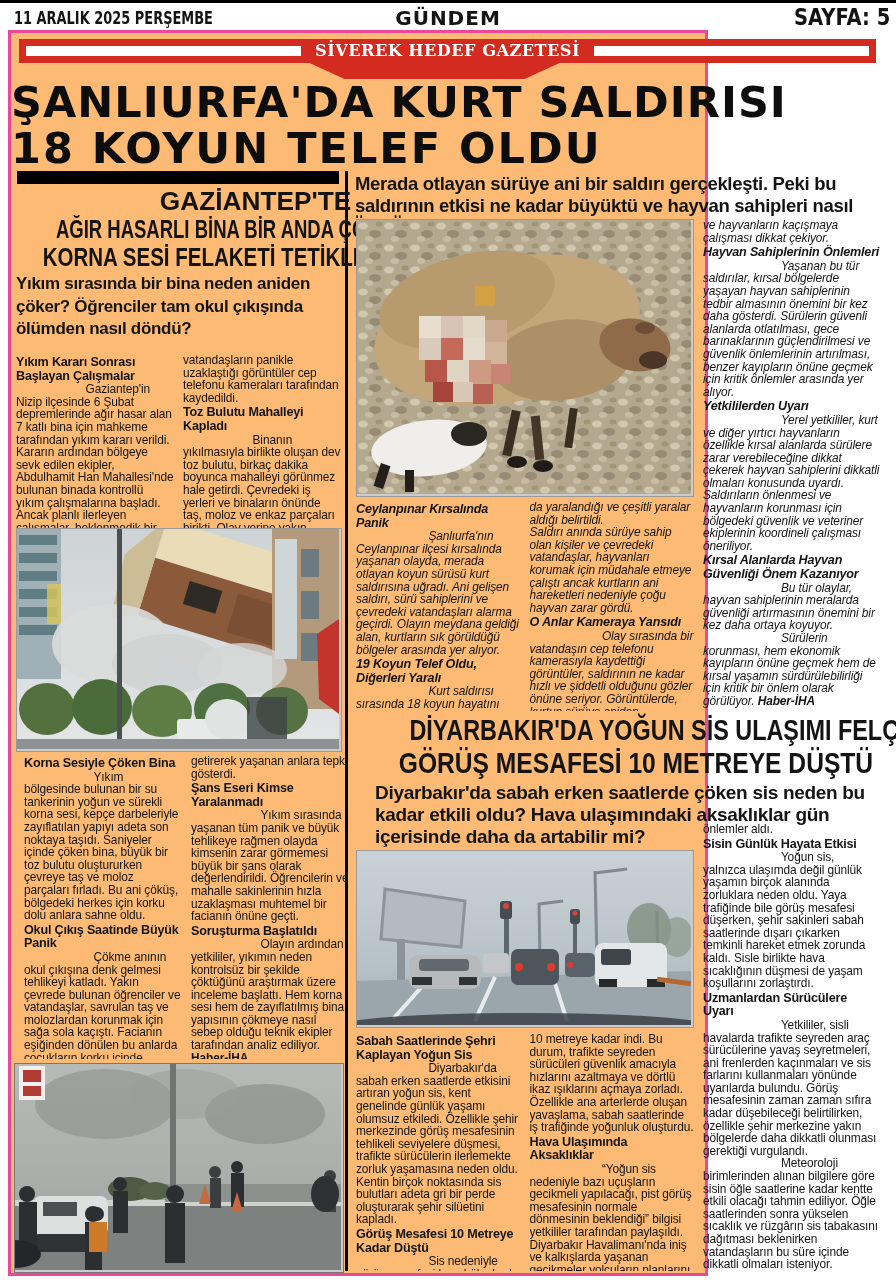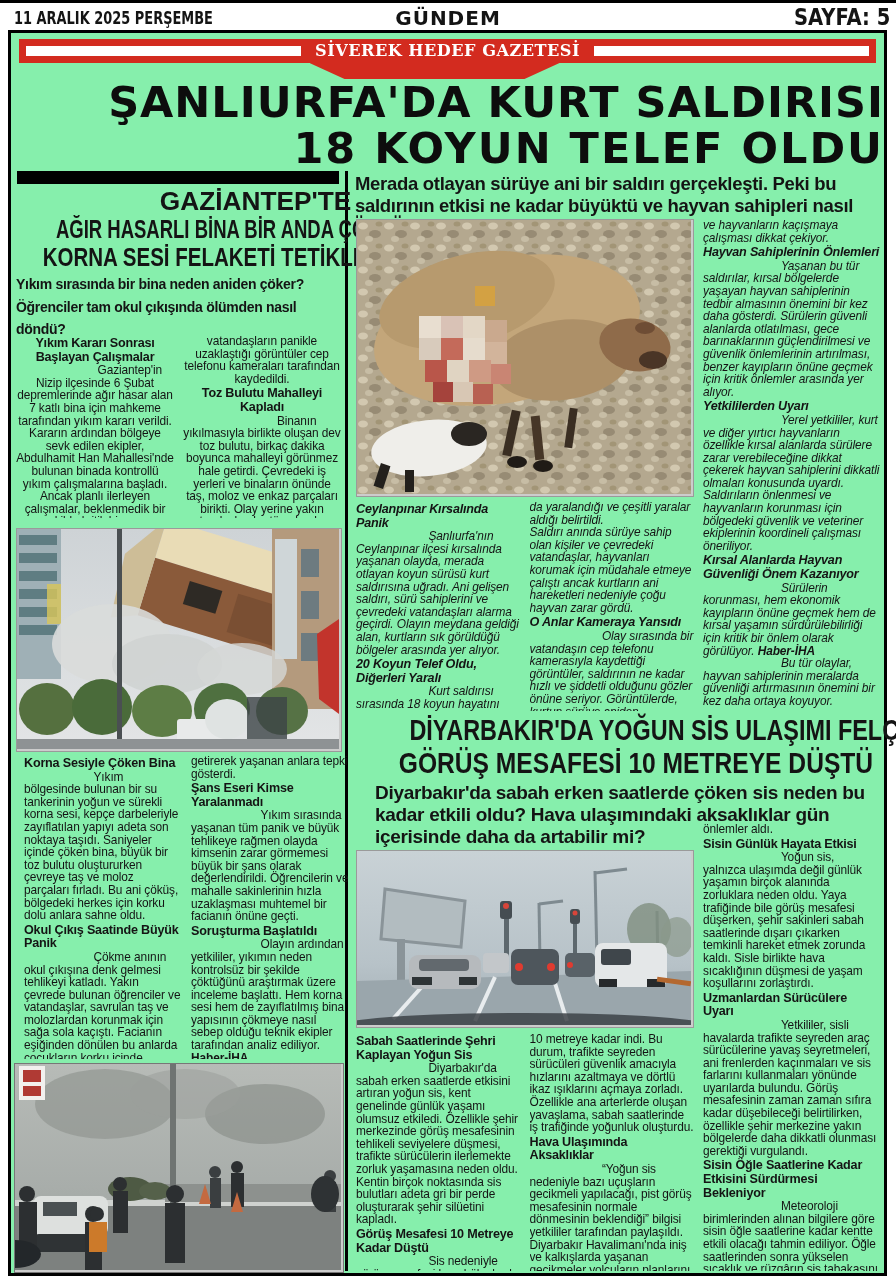--- a/index.html
+++ b/index.html
@@ -9,36 +9,36 @@
   .top-rule{position:absolute;left:0;top:0;width:896px;height:3px;background:#000;}
 
   .header-row{position:absolute;left:0;top:3px;width:896px;height:27px;}
   .date{position:absolute;left:14px;top:4px;font-size:18px;font-weight:bold;
         font-family:"DejaVu Sans",sans-serif;transform:scaleX(0.72);transform-origin:left center;white-space:nowrap;}
   .section-title{position:absolute;left:0;width:100%;text-align:center;top:3px;font-size:20px;
         font-weight:bold;font-family:"DejaVu Sans",sans-serif;letter-spacing:1px;}
   .page-label{position:absolute;right:6px;top:1px;font-size:23px;font-weight:bold;
         font-family:"DejaVu Sans",sans-serif;transform:scaleX(0.85);transform-origin:right center;white-space:nowrap;}
 
-  .page-box{position:absolute;left:8px;top:30px;width:879px;height:1246px;
-        border:3px solid #000000;box-sizing:border-box;background:#86efac;}
+  .page-box{position:absolute;left:8px;top:30px;width:700px;height:1246px;
+        border:3px solid #ec4899;box-sizing:border-box;background:#fdba74;}
 
   
   .banner{position:absolute;left:8px;top:6px;width:857px;height:24px;background:#d32b1f;}
   .stripe{position:absolute;top:7px;height:10px;background:#fff;}
   .s-left{left:7px;width:275px;}
   .s-right{right:7px;width:275px;}
   .banner-text{position:absolute;left:0;width:100%;top:1px;text-align:center;color:#fff;
         font-family:"DejaVu Serif",serif;font-weight:bold;font-size:17px;letter-spacing:0.5px;
         transform:scaleX(0.95);white-space:nowrap;}
   .banner-tab{position:absolute;left:50%;top:24px;width:250px;margin-left:-138px;height:16px;background:#d32b1f;
         clip-path:polygon(0 0,100% 0,86% 100%,14% 100%);}
 
   
-  .main-head{position:absolute;left:0;top:46px;width:100%;text-align:right;
+  .main-head{position:absolute;left:0;top:46px;width:100%;text-align:left;
         font-family:"DejaVu Sans",sans-serif;font-weight:bold;color:#0d0d0d;}
   .main-head .mh1{font-size:43px;line-height:46px;letter-spacing:1px;white-space:nowrap;}
   .main-head .mh2{font-size:43px;line-height:46px;letter-spacing:2px;white-space:nowrap;}
 
   .divider-v{position:absolute;left:334px;top:138px;width:3px;height:1100px;background:#000;}
 
   
   .col-head{font-weight:bold;font-size:12.6px;line-height:13.6px;margin:2px 0 0 0;letter-spacing:-0.2px;}
   .col-para{margin:0;font-size:11.9px;line-height:12.6px;text-indent:44%;letter-spacing:-0.1px;}
   .col-para.ni{text-indent:0;}
@@ -47,22 +47,22 @@
 
   
   .left-bar{position:absolute;left:6px;top:138px;width:322px;height:13px;background:#000;}
   .gaz-heads{position:absolute;left:2px;top:154px;width:330px;text-align:right;font-weight:bold;
         font-family:"Liberation Sans",sans-serif;}
   .gh{white-space:nowrap;font-size:25px;line-height:28px;transform-origin:center;}
   .gh1{transform:scaleX(1.05);}
   .gh2{transform:scaleX(0.74);}
   .gh3{transform:scaleX(0.82);}
   .standfirst{font-weight:bold;letter-spacing:-0.3px;}
-  .gaz-standfirst{position:absolute;left:5px;top:240px;width:326px;font-size:14px;line-height:22.5px;}
-  .gaz-cols1{position:absolute;left:5px;top:302px;width:325px;height:183px;overflow:hidden;text-align:center;}
+  .gaz-standfirst{position:absolute;left:5px;top:240px;width:326px;font-size:17px;line-height:22.5px;}
+  .gaz-cols1{position:absolute;left:5px;top:321px;width:325px;height:183px;overflow:hidden;}
   .gaz-cols2{position:absolute;left:5px;top:722px;width:325px;height:304px;overflow:hidden;margin-left:8px;}
 
   .photo{position:absolute;overflow:hidden;border:1px solid #9a9a9a;background:#ccc;}
   .photo svg{display:block;}
   .photo1{left:5px;top:495px;width:324px;height:222px;}
   .photo2{left:3px;top:1030px;width:328px;height:208px;border-color:#777;}
 
   
   .wolf-standfirst{position:absolute;left:344px;top:140px;width:524px;font-size:18.5px;line-height:22px;}
   .photo-sheep{left:345px;top:186px;width:336px;height:276px;}
@@ -321,29 +321,29 @@
       </svg>
     </div>
 
     <div class="wolf-col3">
         <p class="col-para ni">ve hayvanların kaçışmaya çalışması dikkat çekiyor.</p>
         <div class="col-head">Hayvan Sahiplerinin Önlemleri</div>
         <p class="col-para">Yaşanan bu tür saldırılar, kırsal bölgelerde yaşayan hayvan sahiplerinin tedbir almasının önemini bir kez daha gösterdi. Sürülerin güvenli alanlarda otlatılması, gece barınaklarının güçlendirilmesi ve güvenlik önlemlerinin artırılması, benzer kayıpların önüne geçmek için kritik önlemler arasında yer alıyor.</p>
         <div class="col-head">Yetkililerden Uyarı</div>
         <p class="col-para">Yerel yetkililer, kurt ve diğer yırtıcı hayvanların özellikle kırsal alanlarda sürülere zarar verebileceğine dikkat çekerek hayvan sahiplerini dikkatli olmaları konusunda uyardı. Saldırıların önlenmesi ve hayvanların korunması için bölgedeki güvenlik ve veteriner ekiplerinin koordineli çalışması öneriliyor.</p>
         <div class="col-head">Kırsal Alanlarda Hayvan Güvenliği Önem Kazanıyor</div>
+        <p class="col-para">Bu tür olaylar, hayvan sahiplerinin meralarda güvenliği artırmasının önemini bir kez daha ortaya koyuyor.</p>
         <p class="col-para">Sürülerin korunması, hem ekonomik kayıpların önüne geçmek hem de kırsal yaşamın sürdürülebilirliği için kritik bir önlem olarak görülüyor.<b class="sig"> Haber-İHA</b></p>
-        <p class="col-para">Bu tür olaylar, hayvan sahiplerinin meralarda güvenliği artırmasının önemini bir kez daha ortaya koyuyor.</p>
       </div>
 
     <div class="wolf-colsAB cols">
       <div class="col">
           <div class="col-head">Ceylanpınar Kırsalında Panik</div>
           <p class="col-para">Şanlıurfa'nın Ceylanpınar ilçesi kırsalında yaşanan olayda, merada otlayan koyun sürüsü kurt saldırısına uğradı. Ani gelişen saldırı, sürü sahiplerini ve çevredeki vatandaşları alarma geçirdi. Olayın meydana geldiği alan, kurtların sık görüldüğü bölgeler arasında yer alıyor.</p>
-          <div class="col-head">20 Koyun Telef Oldu, Diğerleri Yaralı</div>
+          <div class="col-head">19 Koyun Telef Oldu, Diğerleri Yaralı</div>
           <p class="col-para">Kurt saldırısı sırasında 18 koyun hayatını kaybetti. Bunun yanı sıra birçok koyunun</p>
         </div>
       <div class="col">
           <p class="col-para ni">da yaralandığı ve çeşitli yaralar aldığı belirtildi.</p>
           <p class="col-para ni">Saldırı anında sürüye sahip olan kişiler ve çevredeki vatandaşlar, hayvanları korumak için müdahale etmeye çalıştı ancak kurtların ani hareketleri nedeniyle çoğu hayvan zarar gördü.</p>
           <div class="col-head">O Anlar Kameraya Yansıdı</div>
           <p class="col-para">Olay sırasında bir vatandaşın cep telefonu kamerasıyla kaydettiği görüntüler, saldırının ne kadar hızlı ve şiddetli olduğunu gözler önüne seriyor. Görüntülerde, kurtun sürüye aniden saldırması</p>
         </div>
     </div>
 
@@ -416,21 +416,20 @@
         <ellipse cx="167" cy="176" rx="190" ry="14" fill="#3c4246" opacity="0.85"></ellipse>
       </svg>
     </div>
 
     <div class="fog-col3">
         <p class="col-para ni">önlemler aldı.</p>
         <div class="col-head">Sisin Günlük Hayata Etkisi</div>
         <p class="col-para">Yoğun sis, yalnızca ulaşımda değil günlük yaşamın birçok alanında zorluklara neden oldu. Yaya trafiğinde bile görüş mesafesi düşerken, şehir sakinleri sabah saatlerinde dışarı çıkarken temkinli hareket etmek zorunda kaldı. Sisle birlikte hava sıcaklığının düşmesi de yaşam koşullarını zorlaştırdı.</p>
         <div class="col-head">Uzmanlardan Sürücülere Uyarı</div>
         <p class="col-para">Yetkililer, sisli havalarda trafikte seyreden araç sürücülerine yavaş seyretmeleri, ani frenlerden kaçınmaları ve sis farlarını kullanmaları yönünde uyarılarda bulundu. Görüş mesafesinin zaman zaman sıfıra kadar düşebileceği belirtilirken, özellikle şehir merkezine yakın bölgelerde daha dikkatli olunması gerektiği vurgulandı.</p>
-        <div class="col-head">Sisin Öğle Saatlerine Kadar Etkisini Sürdürmesi Bekleniyor</div>
         <p class="col-para">Meteoroloji birimlerinden alınan bilgilere göre sisin öğle saatlerine kadar kentte etkili olacağı tahmin ediliyor. Öğle saatlerinden sonra yükselen sıcaklık ve rüzgârın sis tabakasını dağıtması beklenirken vatandaşların bu süre içinde dikkatli olmaları isteniyor.</p>
       </div>
 
     <div class="fog-colsAB cols">
       <div class="col">
           <div class="col-head">Sabah Saatlerinde Şehri Kaplayan Yoğun Sis</div>
           <p class="col-para">Diyarbakır'da sabah erken saatlerde etkisini artıran yoğun sis, kent genelinde günlük yaşamı olumsuz etkiledi. Özellikle şehir merkezinde görüş mesafesinin tehlikeli seviyelere düşmesi, trafikte sürücülerin ilerlemekte zorluk yaşamasına neden oldu. Kentin birçok noktasında sis bulutları adeta gri bir perde oluşturarak şehir silüetini kapladı.</p>
           <div class="col-head">Görüş Mesafesi 10 Metreye Kadar Düştü</div>
           <p class="col-para">Sis nedeniyle görüş mesafesi bazı bölgelerde yalnızca</p>
         </div>

